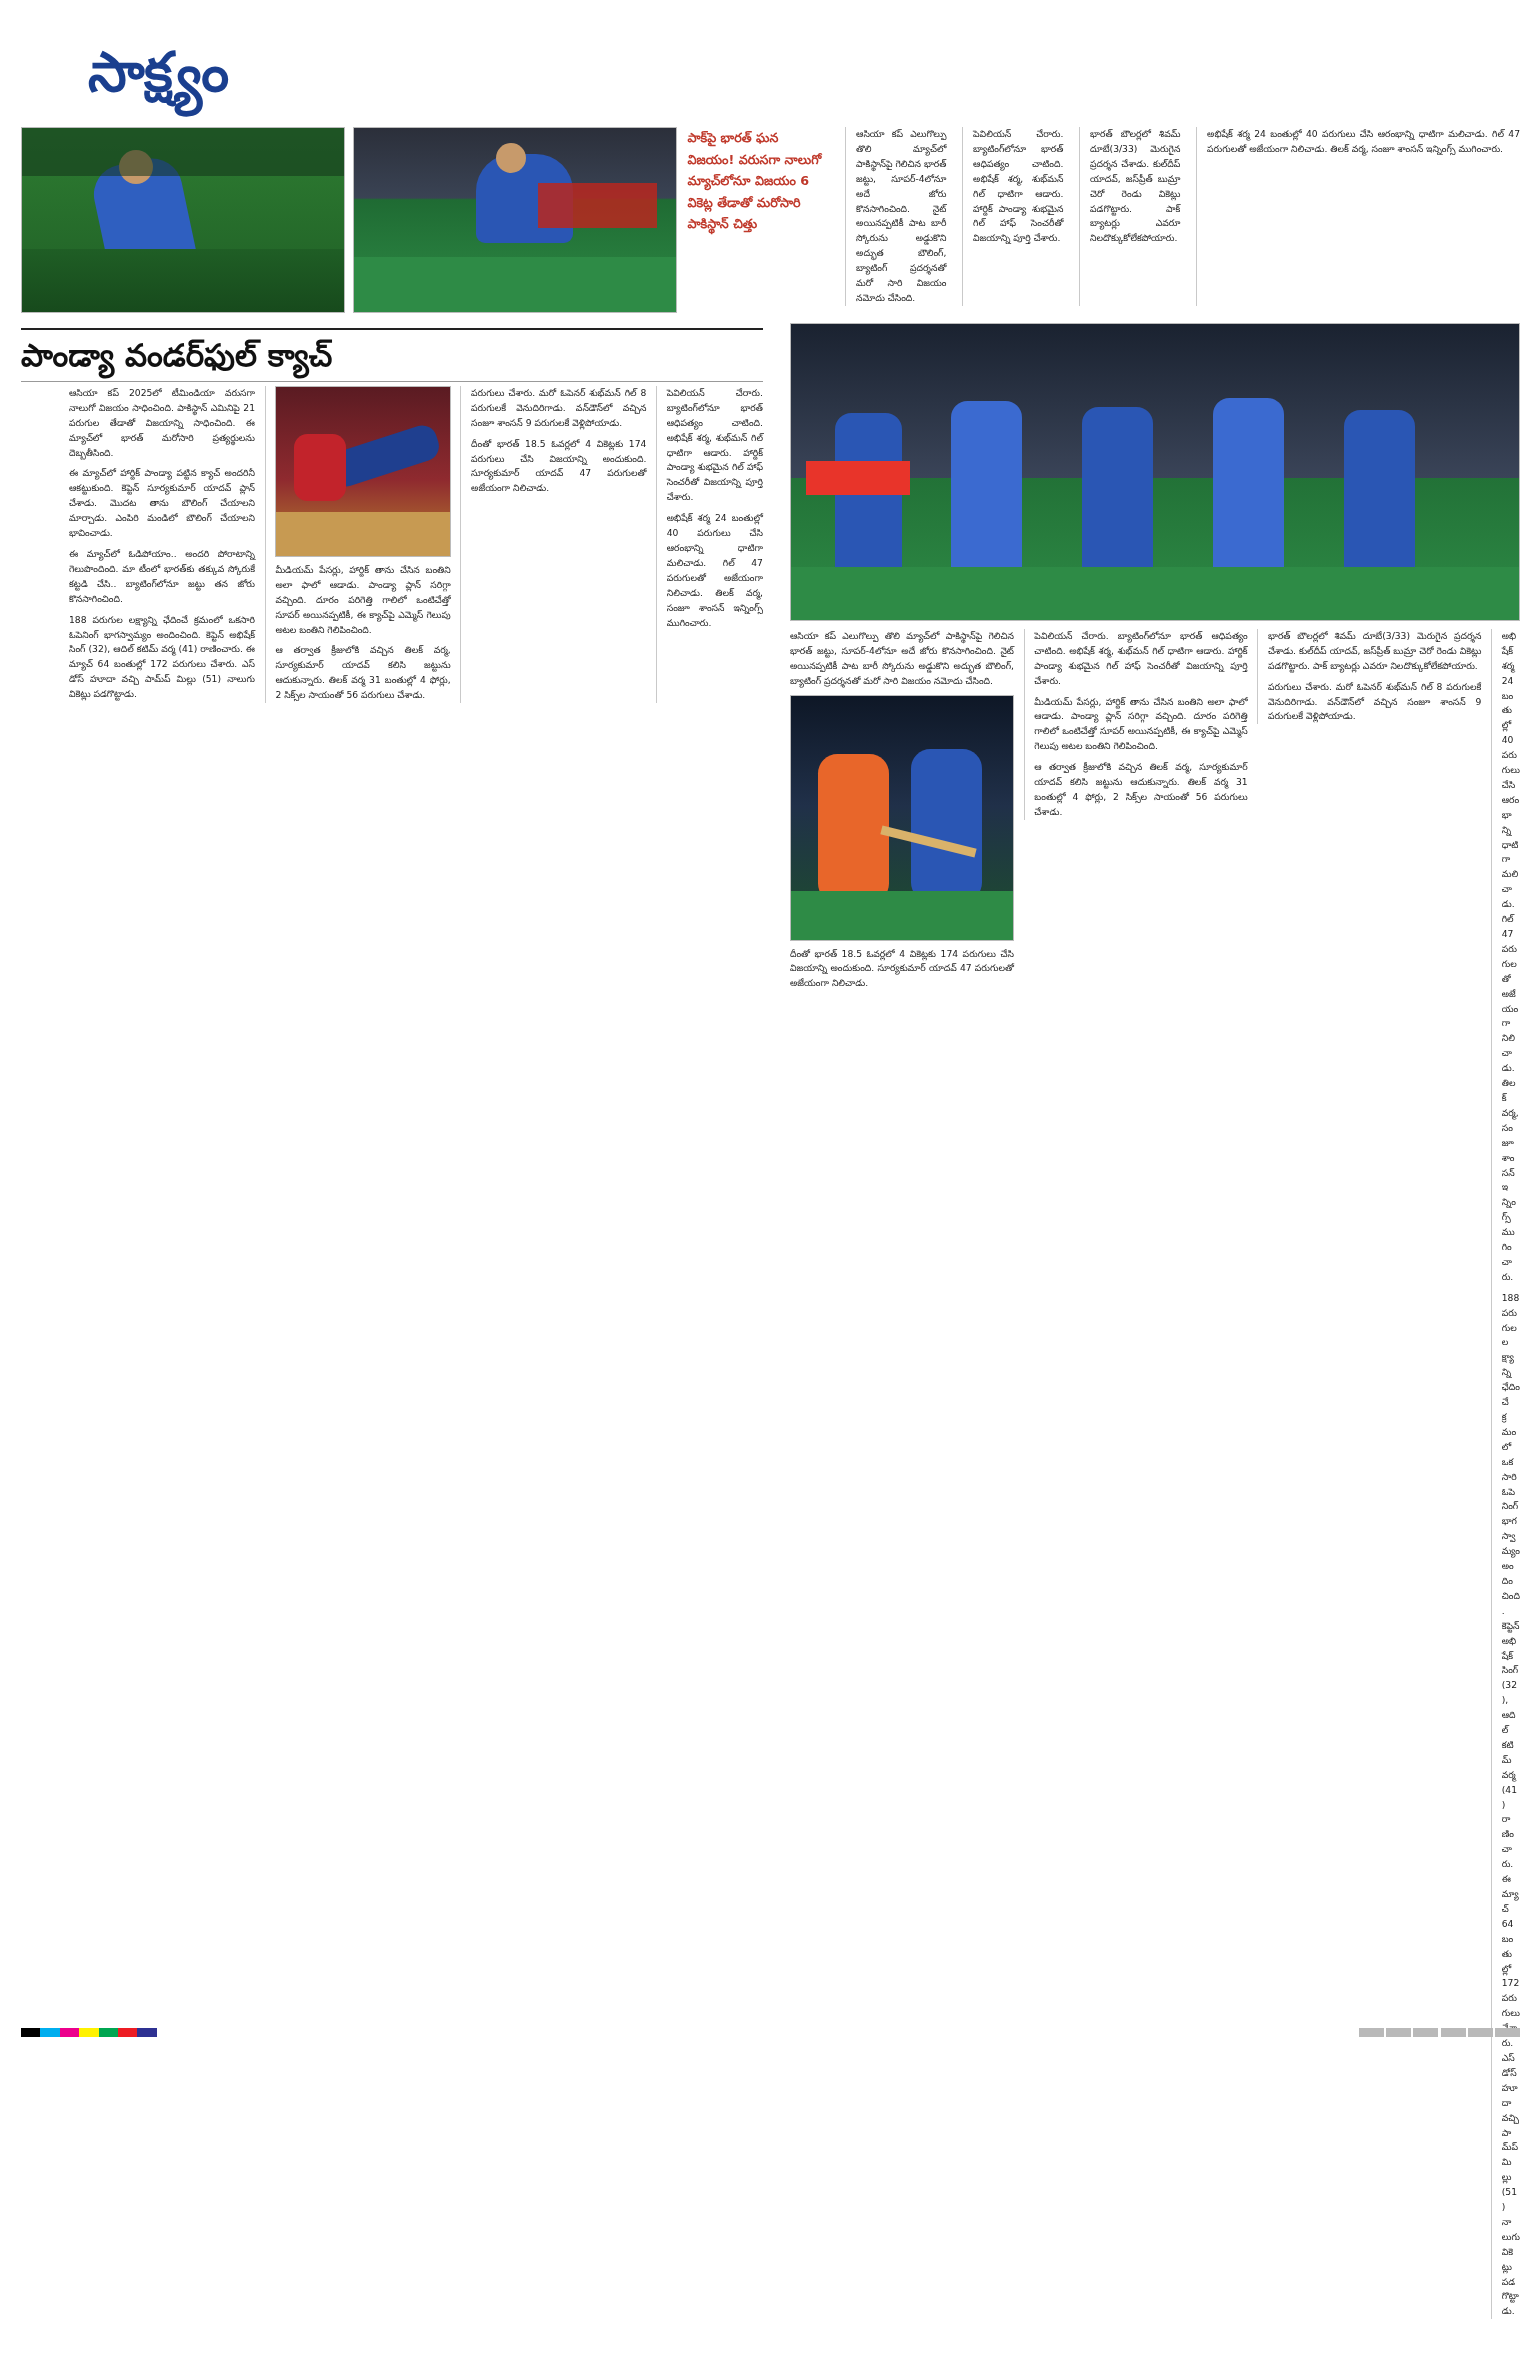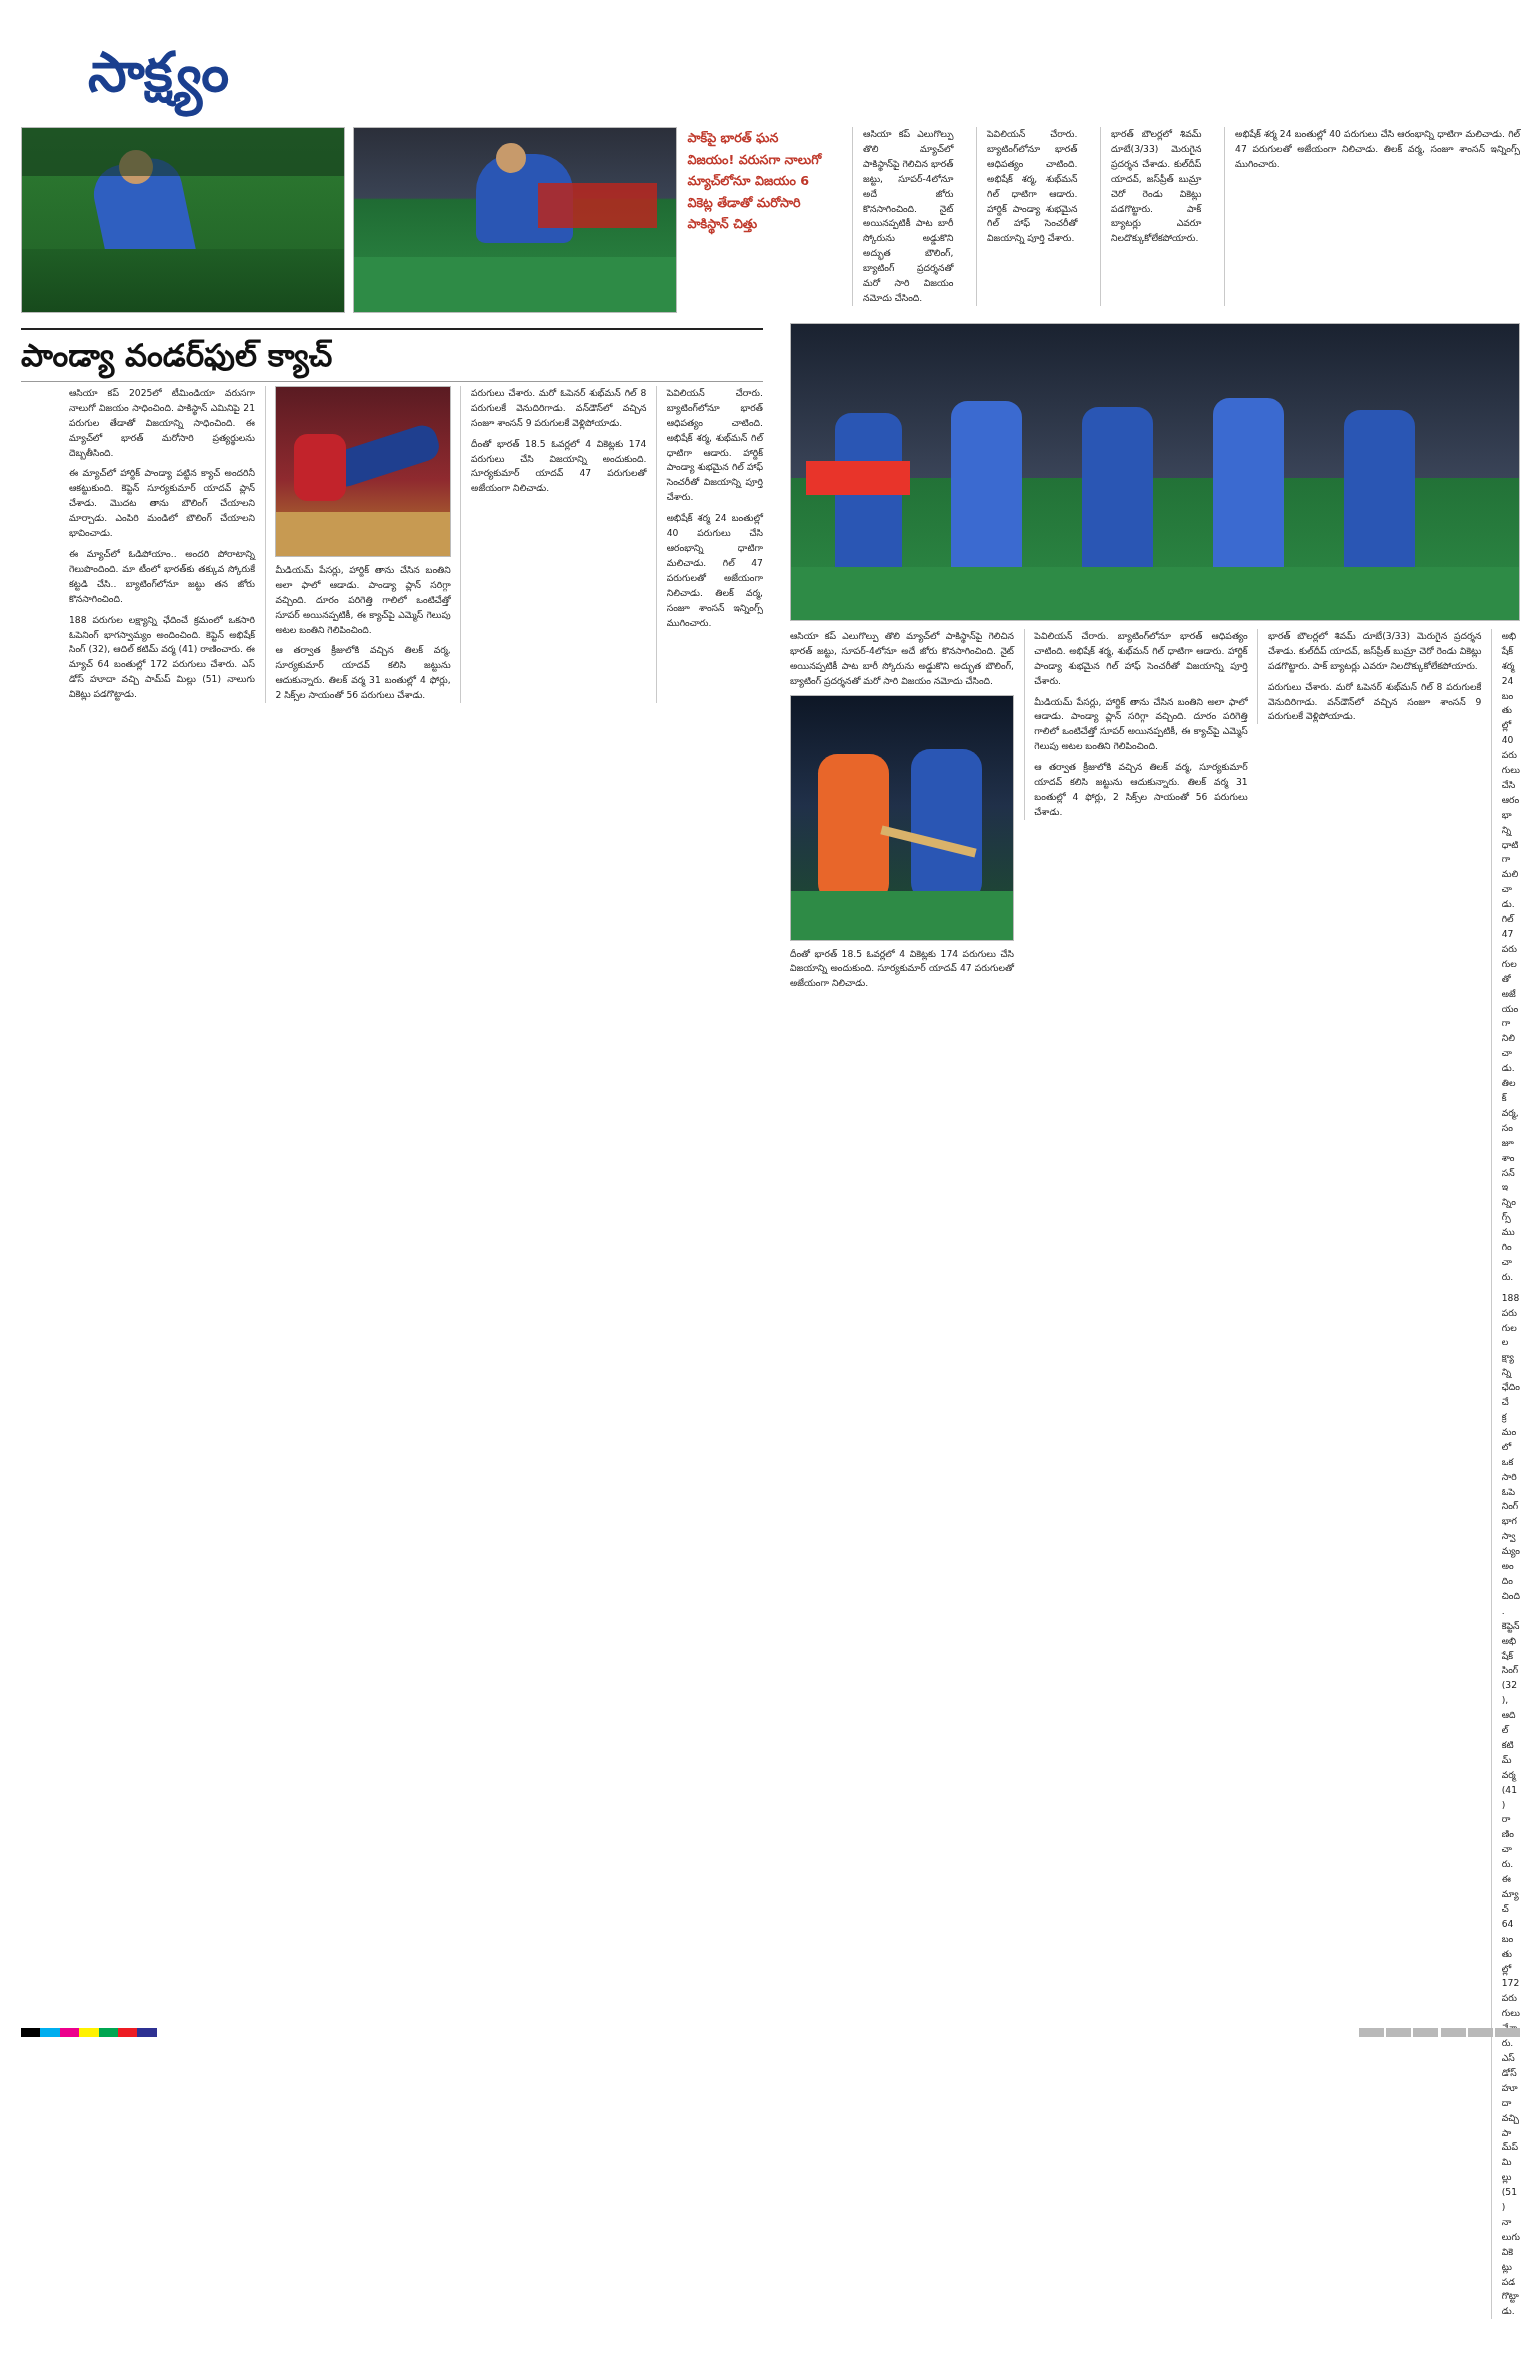--- a/index.html
+++ b/index.html
@@ -103,21 +103,21 @@
       </div>
       <div class="ph photo stadium">
         <div style="position:absolute;left:38%;top:14%;width:97px;height:89px;background:#2a56b4;border-radius:37px 37px 9px 9px;"></div>
         <div style="position:absolute;left:44%;top:8%;width:30px;height:30px;background:#c79a6b;border-radius:50%;"></div>
         <div style="position:absolute;right:6%;top:30%;width:119px;height:45px;background:#b9271f;opacity:.85;"></div>
         <div style="position:absolute;left:0;bottom:0;width:100%;height:30%;background:#2e8b46;"></div>
       </div>
     </div>
 
     <div class="right-top">
-      <div class="cols" style="gap:23px;">
+      <div class="cols" style="gap:16px;">
         <div class="kicker-col">పాక్‌పై భారత్ ఘన విజయం! వరుసగా నాలుగో మ్యాచ్‌లోనూ విజయం  6 వికెట్ల తేడాతో మరోసారి పాకిస్థాన్‌ చిత్తు</div>
         <div class="col-text colsep" style="width:101px">ఆసియా కప్ ఎలుగొల్పు తొలి మ్యాచ్‌లో పాకిస్థాన్‌పై గెలిచిన భారత్‌ జట్టు, సూపర్‌-4లోనూ అదే జోరు కొనసాగించింది. నైట్‌ అయినప్పటికీ పాట బారీ స్కోరును అడ్డుకొని అద్భుత బౌలింగ్‌, బ్యాటింగ్‌ ప్రదర్శనతో మరో సారి విజయం నమోదు చేసింది.</div>
         <div class="col-text colsep" style="width:101px">పెవిలియన్‌ చేరారు. బ్యాటింగ్‌లోనూ భారత్‌ ఆధిపత్యం చాటింది. అభిషేక్‌ శర్మ, శుభ్‌మన్ గిల్‌ ధాటిగా ఆడారు. హార్దిక్‌ పాండ్యా శుభమైన గిల్‌ హాఫ్‌ సెంచరీతో విజయాన్ని పూర్తి చేశారు.</div>
         <div class="col-text colsep" style="width:101px">భారత్‌ బౌలర్లలో శివమ్‌ దూబే(3/33) మెరుగైన ప్రదర్శన చేశాడు. కుల్‌దీప్‌ యాదవ్‌, జస్‌ప్రీత్‌ బుమ్రా చెరో రెండు వికెట్లు పడగొట్టారు. పాక్‌ బ్యాటర్లు ఎవరూ నిలదొక్కుకోలేకపోయారు.</div>
         <div class="col-text colsep" style="flex:1">అభిషేక్‌ శర్మ 24 బంతుల్లో 40 పరుగులు చేసి ఆరంభాన్ని ధాటిగా మలిచాడు. గిల్‌ 47 పరుగులతో అజేయంగా నిలిచాడు. తిలక్‌ వర్మ, సంజూ శాంసన్‌ ఇన్నింగ్స్‌ ముగించారు.</div>
       </div>
     </div>
   </div>
 
   <div class="cols" style="margin-top:10.4px; align-items:flex-start;">

